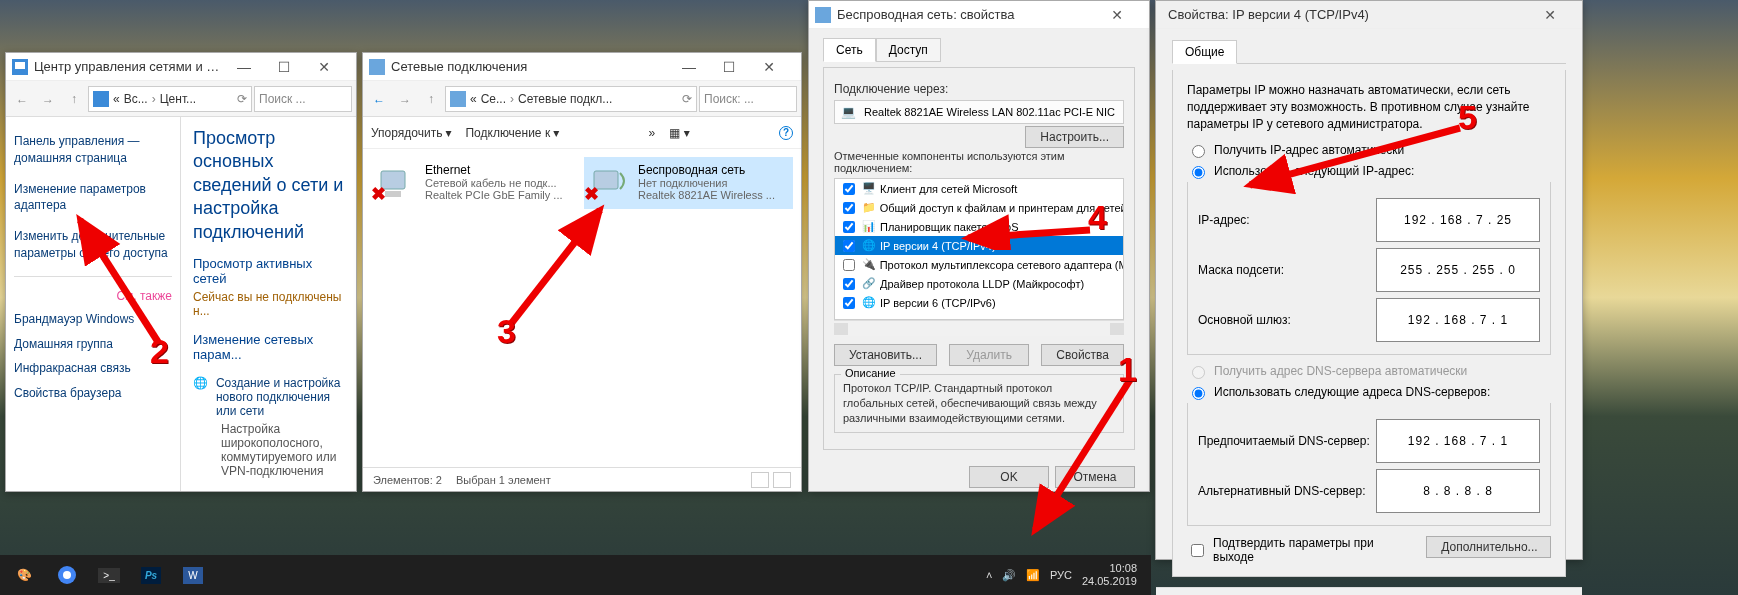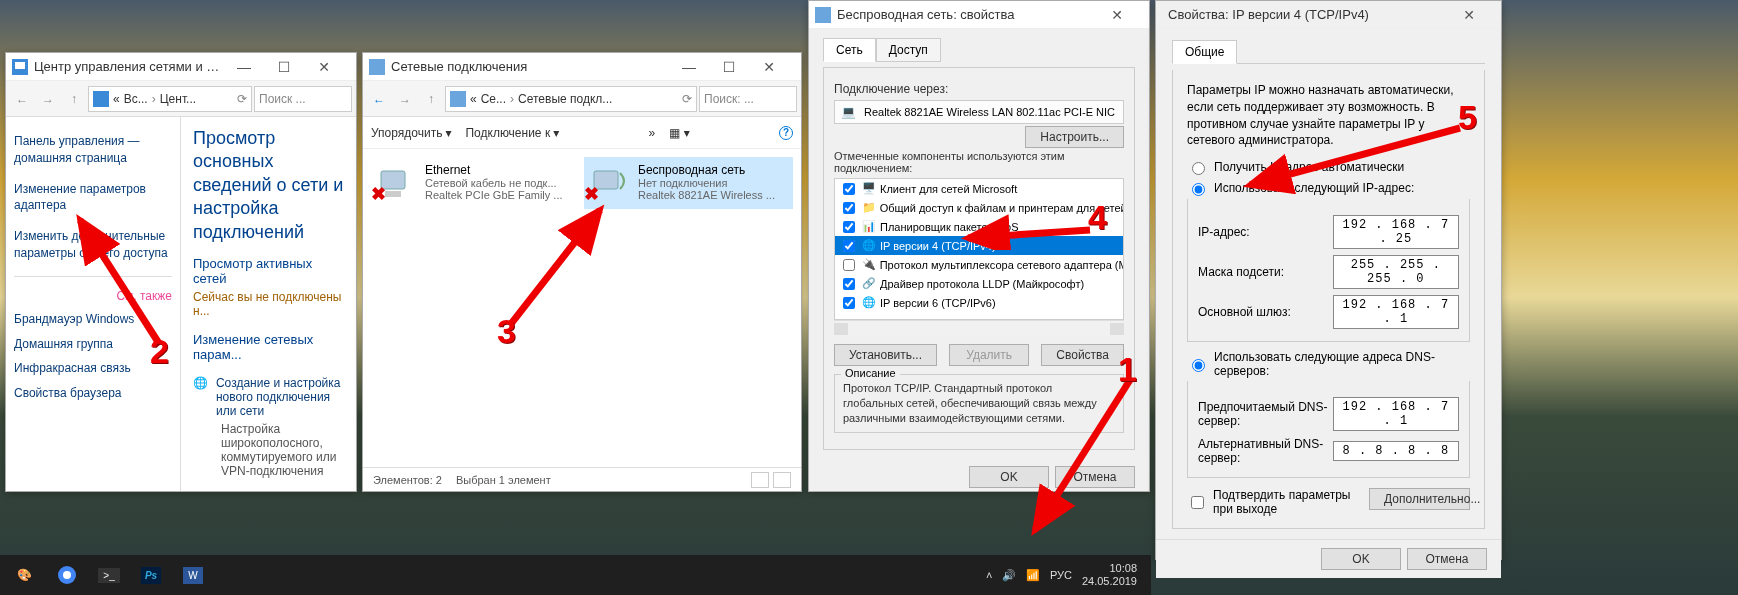--- a/index.html
+++ b/index.html
@@ -137,21 +137,21 @@
   .scrollbar-h { height:16px; background:#f1f1f1; border-top:1px solid #ddd; position:relative;}
   .scrollbar-h::before, .scrollbar-h::after { content:''; position:absolute; top:2px; width:14px; height:12px; background:#ddd;}
   .scrollbar-h::before{left:0;} .scrollbar-h::after{right:0;}
 
   
   .w4 { background:#f0f0f0;}
   .w4body { padding: 10px 16px; font-size:12px;}
   .radiorow { display:flex; align-items:center; gap:6px; margin:5px 0;}
   .formrow { display:flex; align-items:center; margin:6px 0;}
   .formrow .fl { width: 185px;}
-  .ipbox { border:1px solid #888; background:#fff; padding:2px 4px; font-family:Liberation Mono, monospace; font-size:12px; width:170px; letter-spacing:1px; text-align:center;}
+  .ipbox { border:1px solid #888; background:#fff; padding:14px 4px; font-family:Liberation Sans, sans-serif; font-size:12px; width:170px; letter-spacing:1px; text-align:center;}
   .grouppanel { border:1px solid #ccc; padding:10px 10px 6px 10px; margin:8px 0; background:#f0f0f0; position:relative;}
   .w4 .titlebar { background:#f0f0f0;}
   .w4 .tabs { border-bottom:1px solid #ccc;}
   .advbtnrow { display:flex; align-items:flex-start; gap:12px; margin-top:10px;}
   .w4 .okrow { border-top:1px solid #ddd; background:#f0f0f0;}
 
   
   .taskbar {
     position:absolute;
     bottom:0; left:0;
@@ -401,21 +401,21 @@
         <div class="desc">Протокол TCP/IP. Стандартный протокол глобальных сетей, обеспечивающий связь между различными взаимодействующими сетями.</div>
       </div>
     </div>
   </div>
   <div class="okrow">
     <span class="btn">OK</span>
     <span class="btn">Отмена</span>
   </div>
 </div>
 
-<div class="window w4" style="left:1155px; top:0; width:347px; height:560px;">
+<div class="window w4" style="left:1155px; top:0; width:428px; height:560px;">
   <div class="titlebar">
     <span class="title" style="padding-left:6px;">Свойства: IP версии 4 (TCP/IPv4)</span>
     <div class="winbtns">
         <div class="winbtn close">✕</div>
       </div>
   </div>
   <div class="w4body">
     <div class="tabs">
         <div class="tab active">Общие</div>
       </div>
@@ -438,20 +438,24 @@
         <div class="formrow">
             <span class="fl">Маска подсети:</span>
             <span class="ipbox">255 . 255 . 255 .  0</span>
           </div>
         <div class="formrow">
             <span class="fl">Основной шлюз:</span>
             <span class="ipbox">192 . 168 .  7  .  1</span>
           </div>
       </div>
 
+      <div class="radiorow disabled">
+        <input type="radio" name="dnsmode" disabled="" style="">
+        <span>Получить адрес DNS-сервера автоматически</span>
+      </div>
       <div class="radiorow">
         <input type="radio" name="dnsmode" checked="" style="">
         <span>Использовать следующие адреса DNS-серверов:</span>
       </div>
       <div class="grouppanel" style="border-top:none; margin-top:-2px;">
         <div class="formrow">
             <span class="fl">Предпочитаемый DNS-сервер:</span>
             <span class="ipbox">192 . 168 .  7  .  1</span>
           </div>
         <div class="formrow">

